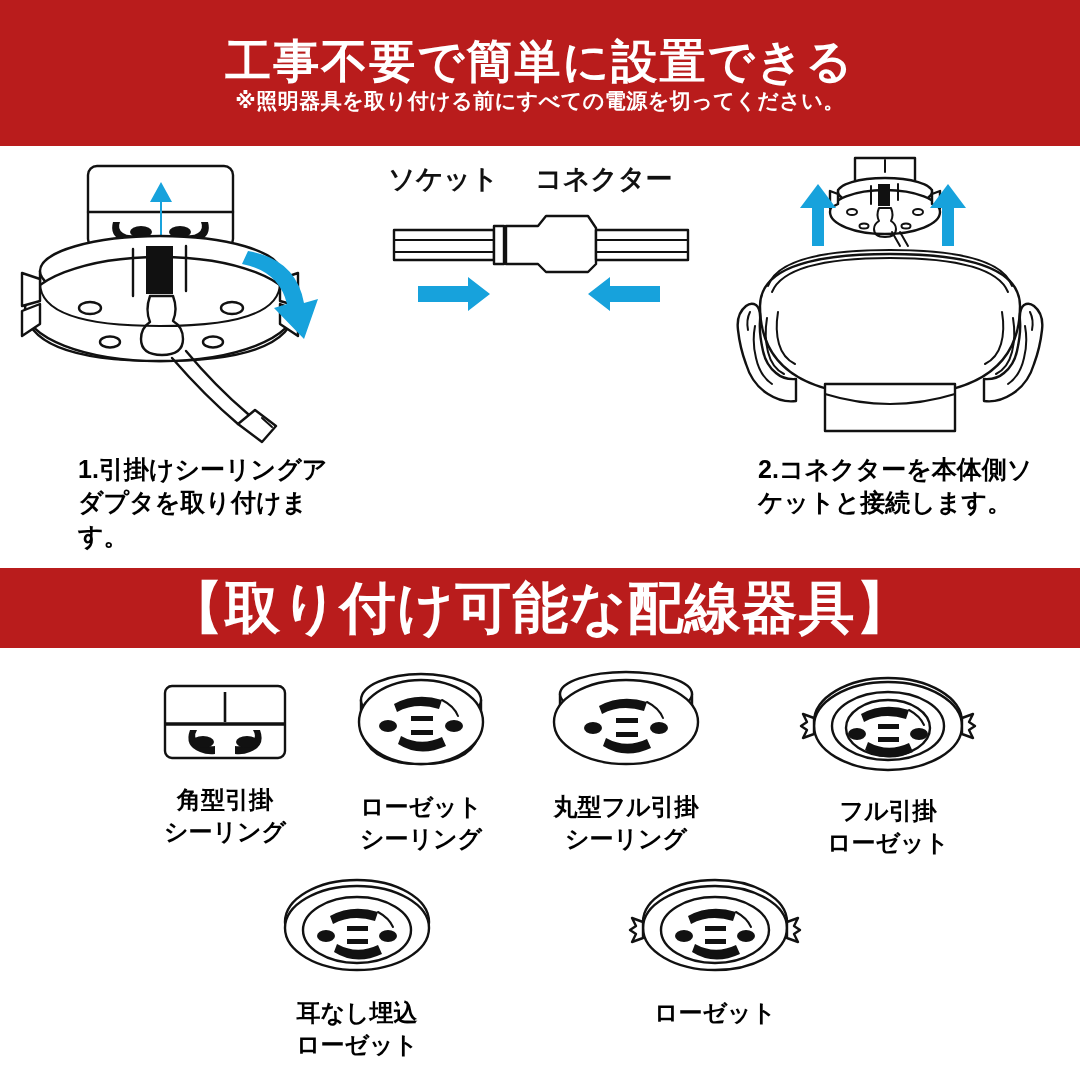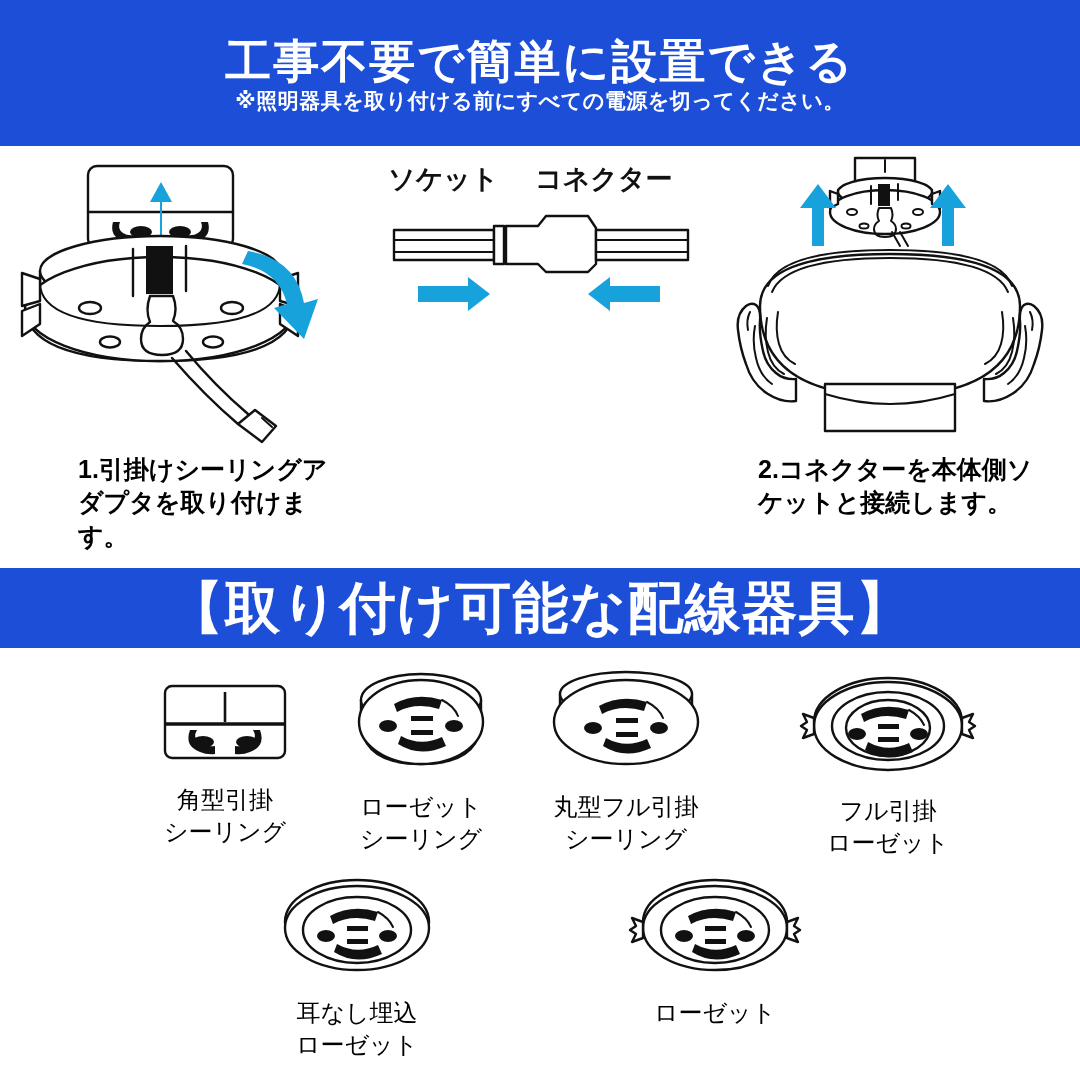--- a/index.html
+++ b/index.html
@@ -8,21 +8,21 @@
     background:#fff;
     font-family:"Liberation Sans","DejaVu Sans",sans-serif;
     overflow:hidden;
     position:relative;
   }
   .page{position:relative;width:1080px;height:1080px;}
 
   
   .banner{
     position:absolute;left:0;width:1080px;
-    background:#1d4ed8;
+    background:#b91c1c;
     display:flex;flex-direction:column;
     align-items:center;justify-content:center;
     color:#ffffff;
   }
   #banner-top{top:0;height:146px;}
   #banner-mid{top:568px;height:80px;}
 
   .banner-title{
     font-size:46px;font-weight:700;letter-spacing:2px;
     line-height:1.05;margin:0;white-space:nowrap;
@@ -53,21 +53,21 @@
   #caption-1{left:78px;top:307px;width:250px;}
   #caption-2{left:398px;top:307px;width:290px;}
 
   
   #fixtures{
     position:absolute;top:648px;left:0;width:1080px;height:432px;
   }
   .fixture{position:absolute;text-align:center;}
   .fixture-art{display:block;margin:0 auto;}
   .fixture-label{
-    font-size:24px;font-weight:400;color:#000;
+    font-size:24px;font-weight:700;color:#000;
     line-height:1.34;letter-spacing:0px;margin-top:6px;
   }
   .fixture-label span{display:block;}
 
   
   #fixture-1{left:130px;top:20px;width:190px;}
   #fixture-2{left:326px;top:12px;width:190px;}
   #fixture-3{left:516px;top:12px;width:220px;}
   #fixture-4{left:778px;top:16px;width:220px;}
   

